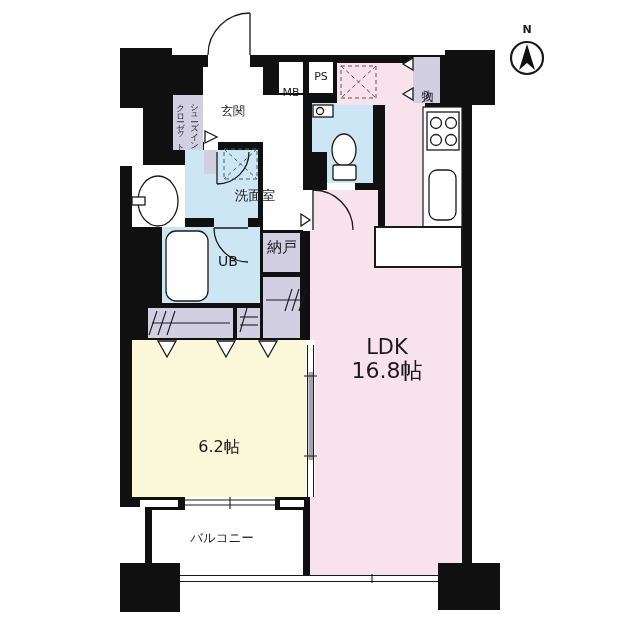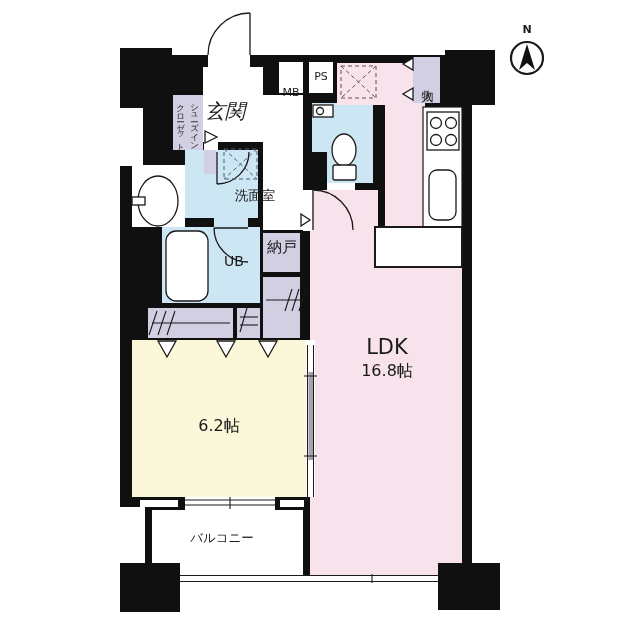--- a/index.html
+++ b/index.html
@@ -199,23 +199,23 @@
         <circle cx="527" cy="58" r="16" stroke-width="2.2" fill="#ffffff"></circle>
         <path d="M527 44 L519 70 L527 63 L535 70 Z" fill="#101010" stroke="none"></path>
       </g>
     </g>
   </svg>
 
   <div class="lbl" style="left:518px;top:23px;width:18px;height:15px;font-size:11px;font-weight:bold;">N</div>
   <div class="lbl" style="left:279px;top:78px;width:24px;height:31px;font-size:11px;">MB</div>
   <div class="lbl" style="left:309px;top:62px;width:24px;height:31px;font-size:11px;">PS</div>
   <div class="lbl vert" style="left:415px;top:59px;width:23px;height:42px;font-size:12px;">物入</div>
-  <div class="lbl" style="left:197px;top:101px;width:56px;height:21px;font-size:20px;font-style:italic;">玄関</div>
+  <div class="lbl" style="left:205px;top:101px;width:56px;height:21px;font-size:12px;">玄関</div>
   <div class="lbl vert" style="left:174px;top:97px;width:28px;height:51px;font-size:8.5px;line-height:14px;">シューズインクローゼット</div>
   <div class="lbl" style="left:186px;top:188px;width:72px;height:16px;font-size:13.5px;margin-left:33px;">洗面室</div>
-  <div class="lbl" style="left:214px;top:252px;width:40px;height:18px;font-size:14px;">UB</div>
+  <div class="lbl" style="left:208px;top:252px;width:40px;height:18px;font-size:14px;">UB</div>
   <div class="lbl" style="left:262px;top:240px;width:40px;height:16px;font-size:15px;">納戸</div>
   <div class="lbl" style="left:351px;top:335px;width:72px;height:24px;font-size:21px;text-align:center;">LDK</div>
-  <div class="lbl" style="left:345px;top:361px;width:84px;height:20px;font-size:16px;">16.8帖</div>
-  <div class="lbl" style="left:179px;top:416px;width:80px;height:20px;font-size:16px;">6.2帖</div>
+  <div class="lbl" style="left:345px;top:361px;width:84px;height:20px;font-size:22px;">16.8帖</div>
+  <div class="lbl" style="left:179px;top:437px;width:80px;height:20px;font-size:16px;">6.2帖</div>
   <div class="lbl" style="left:177px;top:530px;width:90px;height:16px;font-size:12.5px;">バルコニー</div>
 
 </div>
 
 </body></html>

